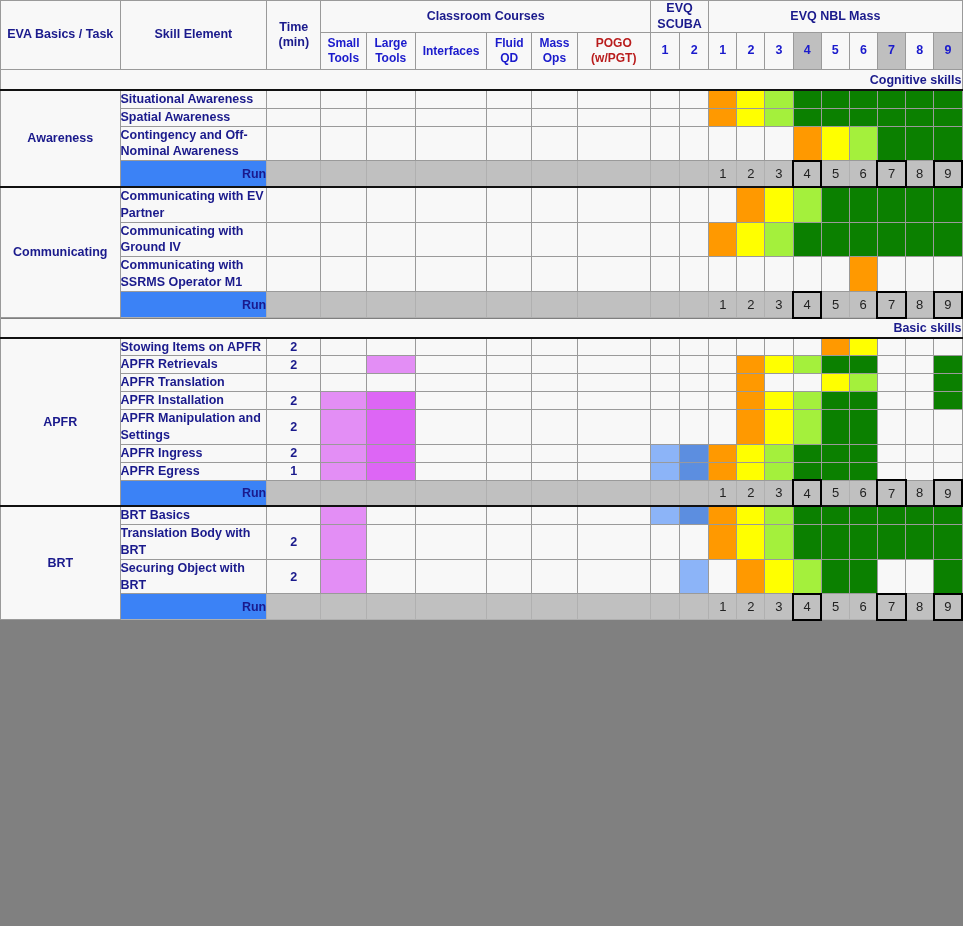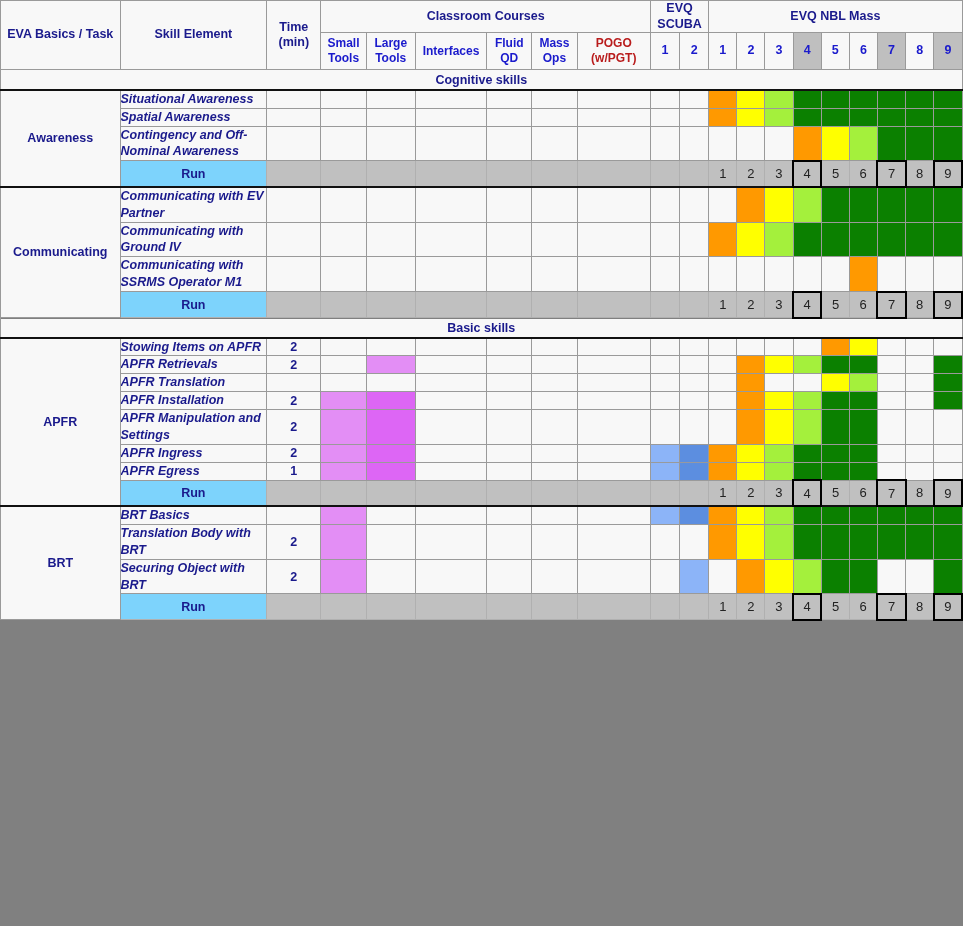--- a/index.html
+++ b/index.html
@@ -49,21 +49,21 @@
     padding:3px 2px;
   }
   th.hdr.pogo{ color:#b91c1c; }
   th.hdr.runnum{ font-size:12.5px; color:#1a1acc; padding:4px 0; }
   th.hdr.runnum.shade{ background:#bfbfbf; }
 
   
   td.band{
     background:#808080;
     color:#ffffff;
-    text-align:center;
+    text-align:right;
     font-weight:bold;
     font-size:12.5px;
     height:20px;
     border:1px solid #808080;
     border-top:2px solid #111;
     border-bottom:2px solid #111;
   }
   
   td.group{
     background:#c0c0c0;
@@ -77,42 +77,41 @@
   }
   
   td.elem{
     text-align:left;
     padding:4px 6px;
     background:#fbfbfb;
     color:#1a1a8c;
     line-height:1.35;
     font-weight:bold;
     font-size:12.5px;
-    font-style:italic;
   }
   td.time{
     text-align:center;
     background:#fbfbfb;
     color:#333333;
     font-weight:normal;
     font-size:12.5px;
   }
   td.cell{ background:#fbfbfb; }
 
   
   tr.runrow td{
     background:#c0c0c0;
     border:1px solid #b0b0b0;
     height:26px;
   }
   tr.runrow td.runlabel{
-    text-align:center;
+    text-align:right;
     color:#1a1a8c;
     font-weight:bold;
-    background:#7dd3fc;
+    background:#3b82f6;
   }
   tr.runrow td.runnum{
     text-align:center;
     color:#222222;
     font-weight:normal;
     font-size:13px;
     background:#c0c0c0;
   }
   tr.runrow td.runnum.boxed{
     border:2px solid #000000;

